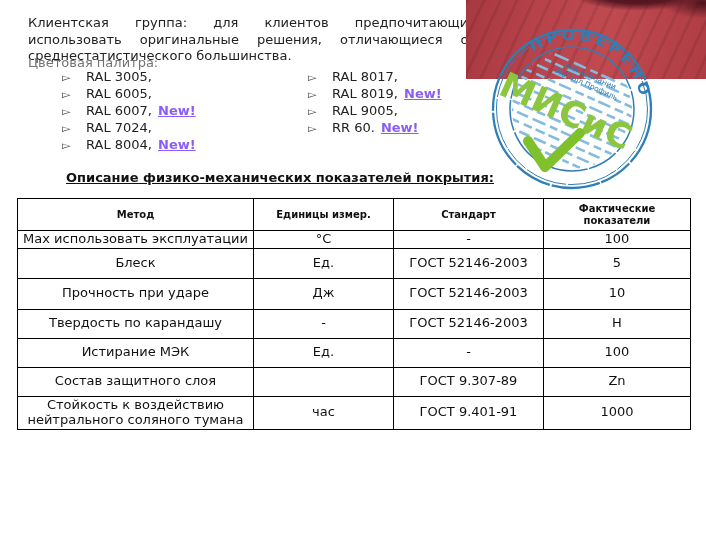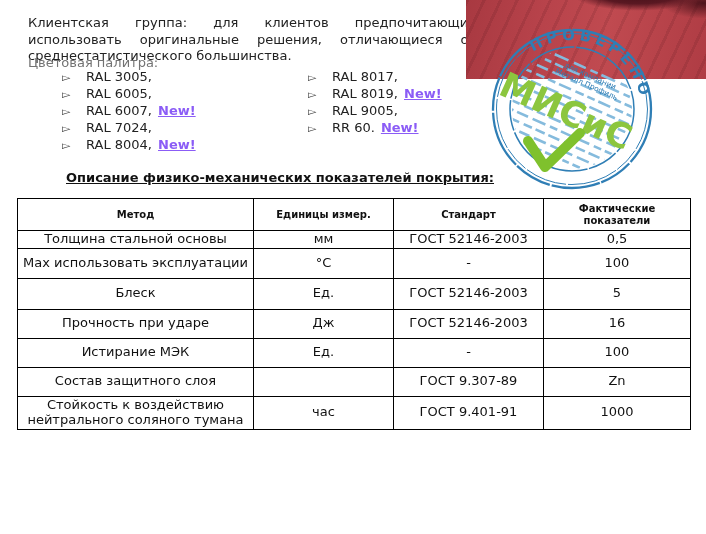--- a/index.html
+++ b/index.html
@@ -177,42 +177,42 @@
     <thead>
         <tr>
           <th>Метод</th>
           <th>Единицы измер.</th>
           <th>Стандарт</th>
           <th>Фактические показатели</th>
         </tr>
       </thead>
     <tbody>
         <tr>
-          <td>Толщина стальной основы</td>
-          <td>мм</td>
-          <td>ГОСТ 52146-2003</td>
-          <td>0,5</td>
-        </tr>
-        <tr>
           <td>Мах использовать эксплуатации</td>
           <td>°С</td>
           <td>-</td>
           <td>100</td>
         </tr>
         <tr>
           <td>Блеск</td>
           <td>Ед.</td>
           <td>ГОСТ 52146-2003</td>
           <td>5</td>
         </tr>
         <tr>
           <td>Прочность при ударе</td>
           <td>Дж</td>
           <td>ГОСТ 52146-2003</td>
-          <td>16</td>
+          <td>10</td>
+        </tr>
+        <tr>
+          <td>Твердость по карандашу</td>
+          <td>-</td>
+          <td>ГОСТ 52146-2003</td>
+          <td>H</td>
         </tr>
         <tr>
           <td>Истирание МЭК</td>
           <td>Ед.</td>
           <td>-</td>
           <td>100</td>
         </tr>
         <tr>
           <td>Состав защитного слоя</td>
           <td></td>

